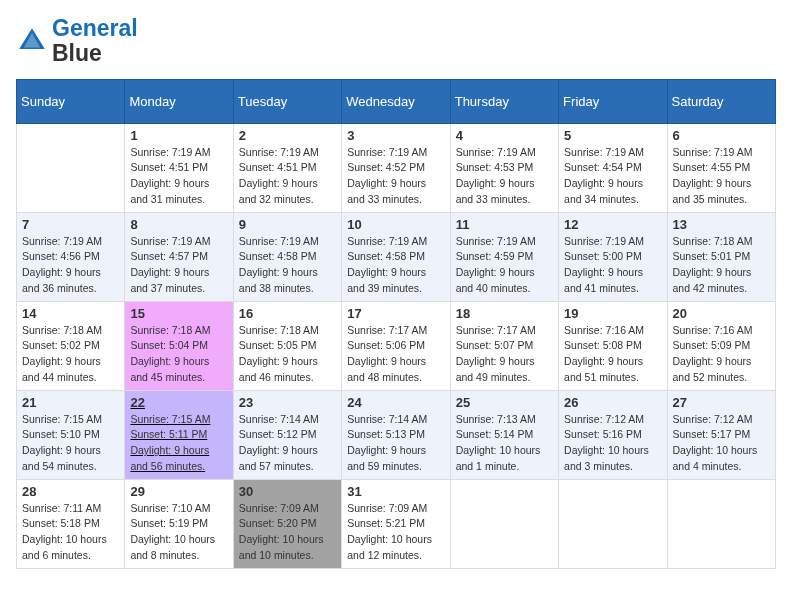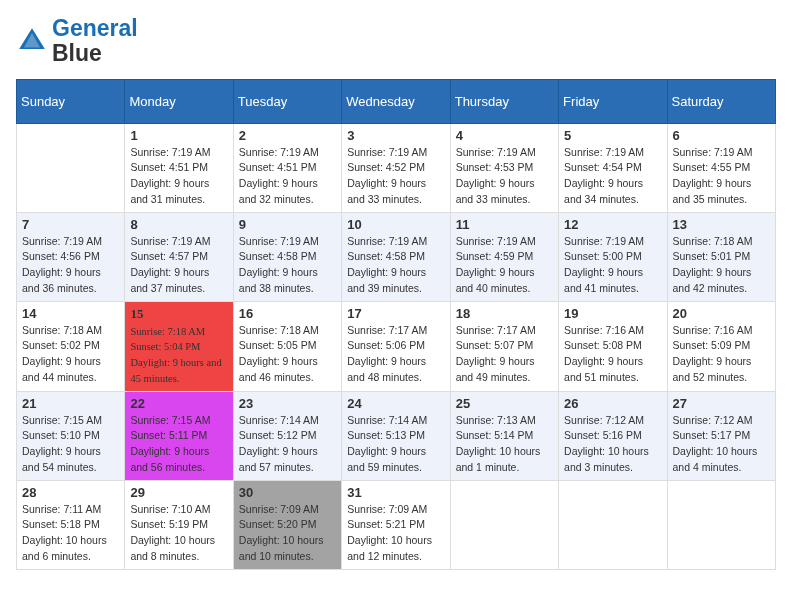--- a/index.html
+++ b/index.html
@@ -180,21 +180,21 @@
         <td style="background: rgb(238, 243, 251);">
           <span class="day-num">13</span>
           <div class="day-detail">Sunrise: 7:18 AM<br>Sunset: 5:01 PM<br>Daylight: 9 hours and 42 minutes.</div>
         </td>
       </tr>
       <tr>
         <td style="background: rgb(255, 255, 255);">
           <span class="day-num">14</span>
           <div class="day-detail">Sunrise: 7:18 AM<br>Sunset: 5:02 PM<br>Daylight: 9 hours and 44 minutes.</div>
         </td>
-        <td style="background: #ef4444; font-family: Liberation Serif, serif;">
+        <td style="background: #f0abfc;">
           <span class="day-num">15</span>
           <div class="day-detail">Sunrise: 7:18 AM<br>Sunset: 5:04 PM<br>Daylight: 9 hours and 45 minutes.</div>
         </td>
         <td style="background: rgb(255, 255, 255);">
           <span class="day-num">16</span>
           <div class="day-detail">Sunrise: 7:18 AM<br>Sunset: 5:05 PM<br>Daylight: 9 hours and 46 minutes.</div>
         </td>
         <td style="background: rgb(255, 255, 255);">
           <span class="day-num">17</span>
           <div class="day-detail">Sunrise: 7:17 AM<br>Sunset: 5:06 PM<br>Daylight: 9 hours and 48 minutes.</div>
@@ -210,21 +210,21 @@
         <td style="background: rgb(255, 255, 255);">
           <span class="day-num">20</span>
           <div class="day-detail">Sunrise: 7:16 AM<br>Sunset: 5:09 PM<br>Daylight: 9 hours and 52 minutes.</div>
         </td>
       </tr>
       <tr>
         <td style="background: rgb(238, 243, 251);">
           <span class="day-num">21</span>
           <div class="day-detail">Sunrise: 7:15 AM<br>Sunset: 5:10 PM<br>Daylight: 9 hours and 54 minutes.</div>
         </td>
-        <td style="background: #d946ef;">
+        <td style="background: #c4b5fd; text-decoration: underline;">
           <span class="day-num">22</span>
           <div class="day-detail">Sunrise: 7:15 AM<br>Sunset: 5:11 PM<br>Daylight: 9 hours and 56 minutes.</div>
         </td>
         <td style="background: rgb(238, 243, 251);">
           <span class="day-num">23</span>
           <div class="day-detail">Sunrise: 7:14 AM<br>Sunset: 5:12 PM<br>Daylight: 9 hours and 57 minutes.</div>
         </td>
         <td style="background: rgb(238, 243, 251);">
           <span class="day-num">24</span>
           <div class="day-detail">Sunrise: 7:14 AM<br>Sunset: 5:13 PM<br>Daylight: 9 hours and 59 minutes.</div>

